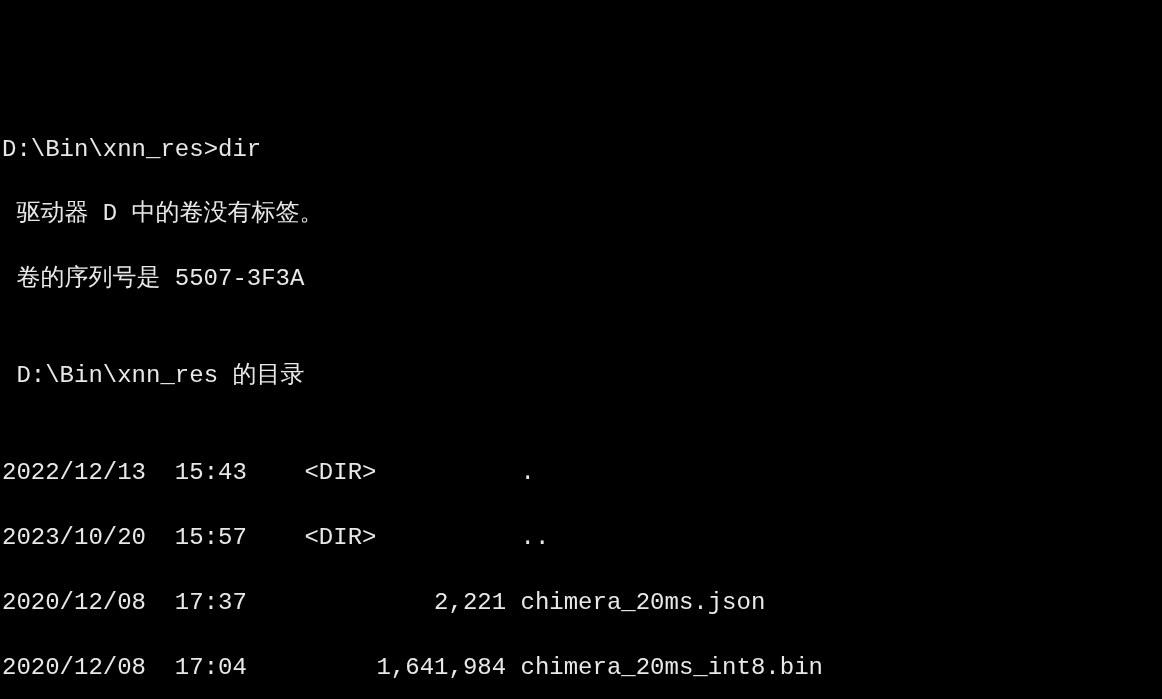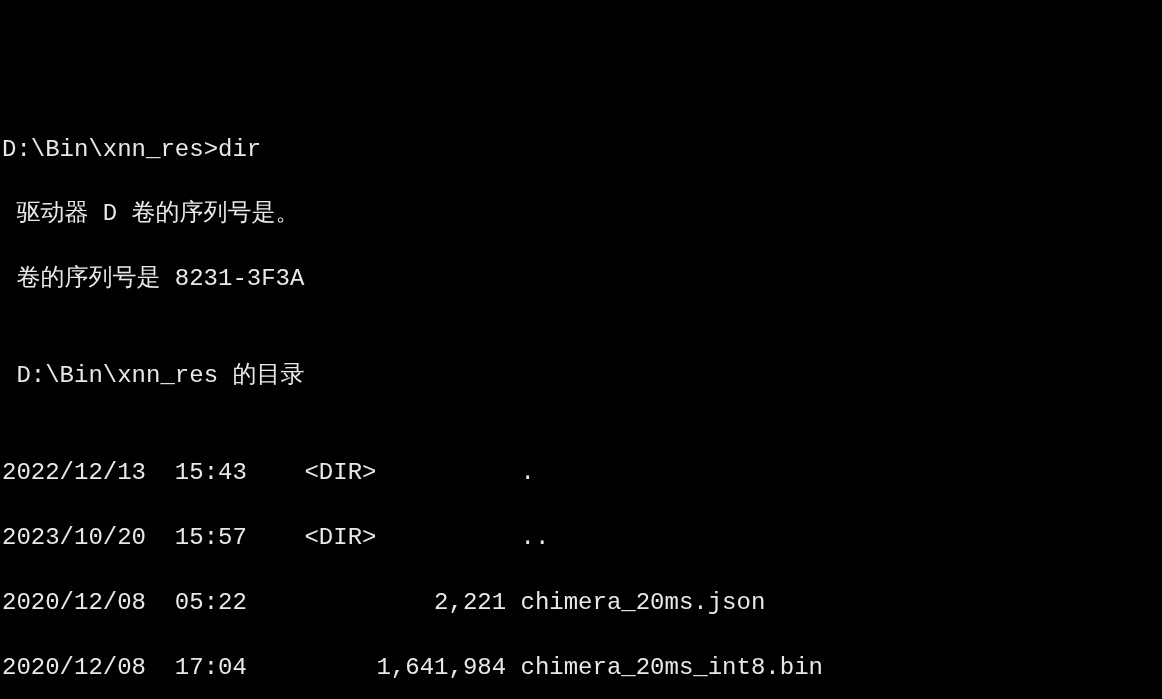--- a/index.html
+++ b/index.html
@@ -16,28 +16,28 @@
       white-space: pre;
     }
     .line { display: block; }
   </style>
 </head>
 <body>
 
 
 
 <span class="line"><span>D:\Bin\xnn_res&gt;</span><span>dir</span></span>
-<span class="line"> 驱动器 D 卷的序列号是。</span>
-<span class="line"> 卷的序列号是 8231-3F3A</span>
+<span class="line"> 驱动器 D 中的卷没有标签。</span>
+<span class="line"> 卷的序列号是 5507-3F3A</span>
 <span class="line"></span>
 <span class="line"> D:\Bin\xnn_res 的目录</span>
 <span class="line"></span>
 <span class="line">2022/12/13  15:43    &lt;DIR&gt;          .</span>
 <span class="line">2023/10/20  15:57    &lt;DIR&gt;          ..</span>
-<span class="line">2020/12/08  05:22             2,221 chimera_20ms.json</span>
+<span class="line">2020/12/08  17:37             2,221 chimera_20ms.json</span>
 <span class="line">2020/12/08  17:04         1,641,984 chimera_20ms_int8.bin</span>
 
 
 
 <span class="line"></span>
 
 <span class="line"></span>
 
 <span class="line"></span>
 

